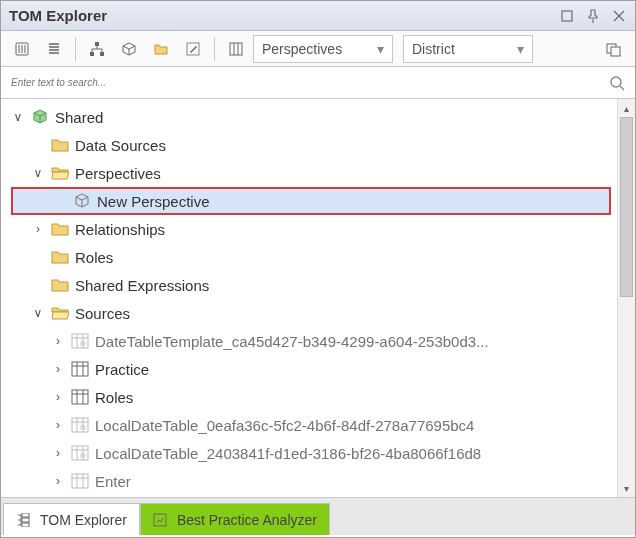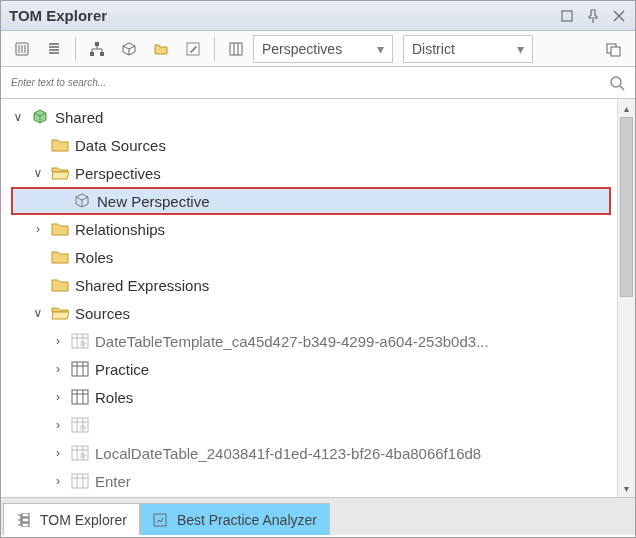--- a/index.html
+++ b/index.html
@@ -88,21 +88,21 @@
   .scroll-thumb { position:absolute; left:2px; right:2px; top:18px; height:180px; background:#cdcdcd; border:1px solid #b8b8b8; }
   .tabs {
     display: flex; align-items: flex-end; height: 38px;
     border-top: 1px solid #c8c8c8; background: #e8e8e8;
     padding: 0 2px;
   }
   .tab {
     display: flex; align-items: center; gap: 6px;
     height: 32px; padding: 0 12px; margin-top: 6px;
     border: 1px solid #c0c0c0; border-bottom: none;
-    background: #7dd3fc; color: #444; cursor: pointer;
+    background: #84cc16; color: #444; cursor: pointer;
     font-size: 14px;
   }
   .tab.active { background: #fff; }
   svg { display: block; }
 </style>
 </head>
 <body>
 
 <div class="title-bar">
   <span class="title-text">TOM Explorer</span>
@@ -320,32 +320,33 @@
 
     <div class="node ind-2">
       <span class="chev">›</span>
       <span class="ic">
           <svg width="18" height="16">
             <rect x="1" y="1" width="16" height="14" fill="none" stroke="#bbb"></rect>
             <path d="M1 5h16M6 1v14M12 1v14" stroke="#bbb"></path>
             <text x="9" y="13" font-size="8" fill="#bbb" font-style="italic">fx</text>
           </svg>
         </span>
+      <span class="lbl dim">LocalDateTable_0eafa36c-5fc2-4b6f-84df-278a77695bc4</span>
     </div>
 
     <div class="node ind-2">
       <span class="chev">›</span>
       <span class="ic">
           <svg width="18" height="16">
             <rect x="1" y="1" width="16" height="14" fill="none" stroke="#bbb"></rect>
             <path d="M1 5h16M6 1v14M12 1v14" stroke="#bbb"></path>
             <text x="9" y="13" font-size="8" fill="#bbb" font-style="italic">fx</text>
           </svg>
         </span>
-      <span class="lbl dim">LocalDateTable_2403841f-d1ed-4123-bf26-4ba8066f16d8</span>
+      <span class="lbl dim">LocalDateTable_2403841f-d1ed-3186-bf26-4ba8066f16d8</span>
     </div>
 
     <div class="node ind-2">
       <span class="chev">›</span>
       <span class="ic">
           <svg width="18" height="16">
             <rect x="1" y="1" width="16" height="14" fill="none" stroke="#bbb"></rect>
             <path d="M1 5h16M6 1v14M12 1v14" stroke="#bbb"></path>
           </svg>
         </span>

